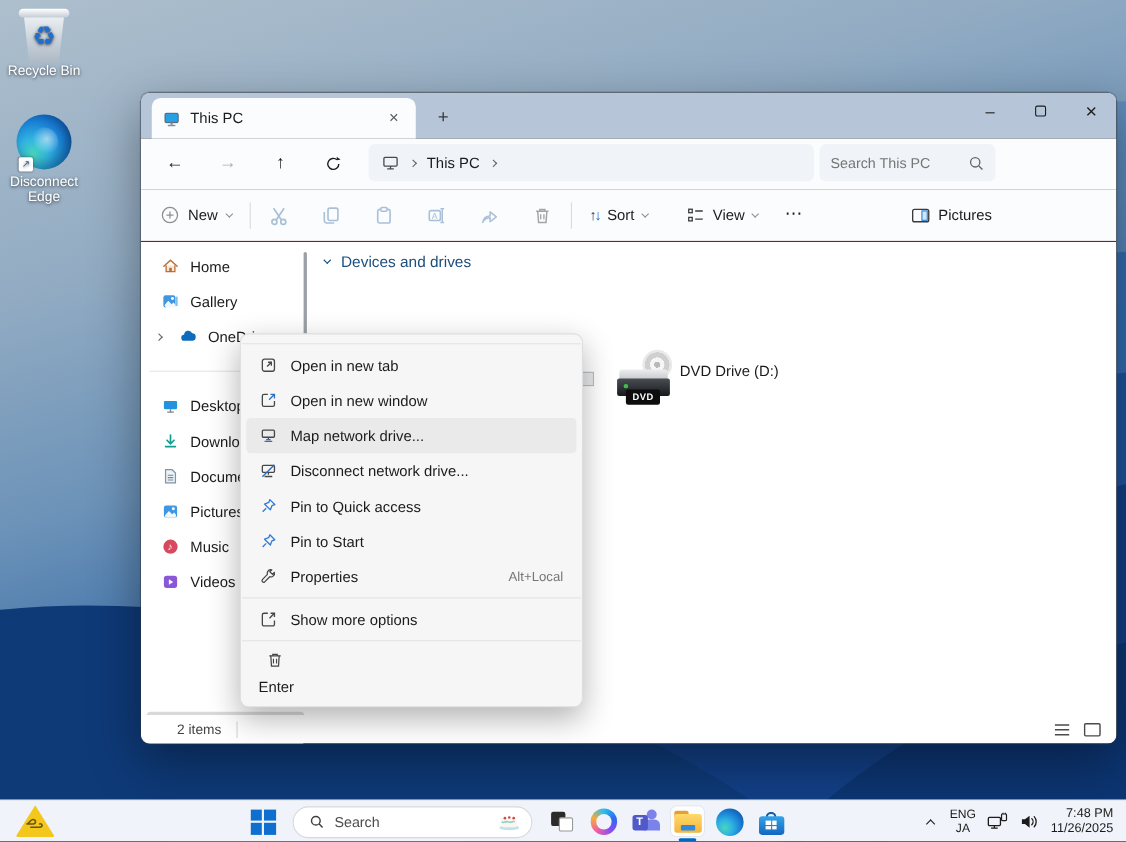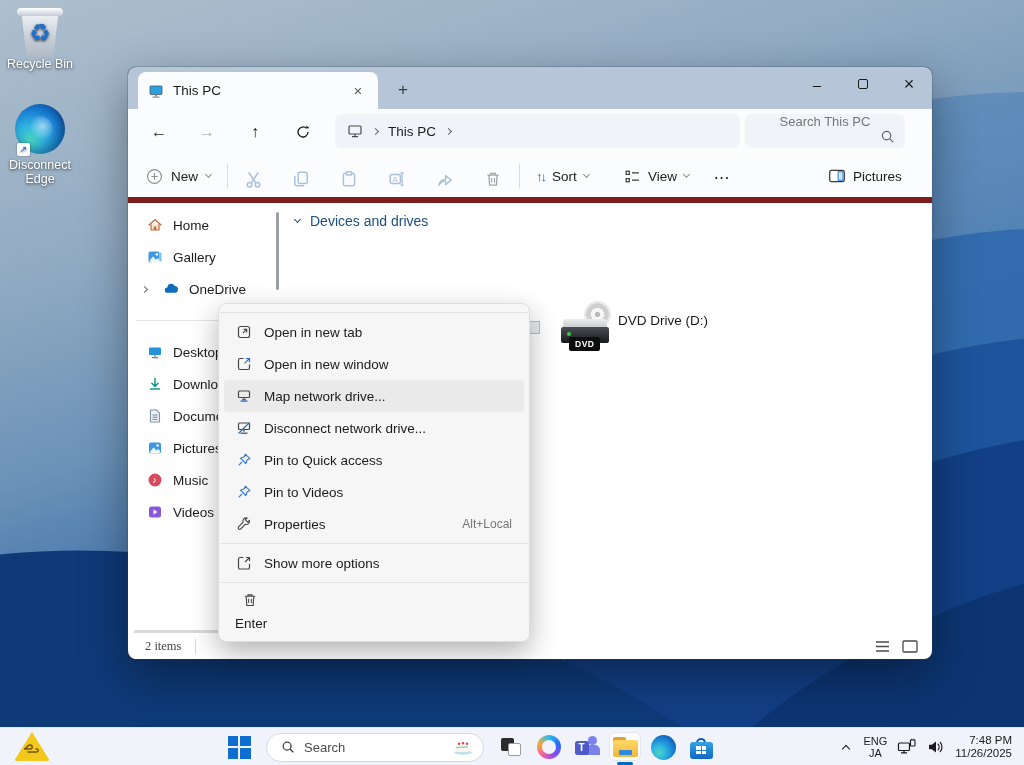--- a/index.html
+++ b/index.html
@@ -13,41 +13,41 @@
   .bin-body { width:42px; height:46px; margin:0 auto; background:linear-gradient(180deg,#f2f5f8,#c6cfd8 60%,#aeb9c4); clip-path:polygon(6% 4%,94% 4%,82% 100%,18% 100%); border-radius:3px; position:relative; }
   .bin-body .recycle-glyph { position:absolute; left:0; right:0; top:8px; font-size:24px; color:#1f6fd0; }
   .bin-lid { width:46px; height:8px; margin:0 auto -5px; background:linear-gradient(180deg,#ffffff,#c3ccd5); border-radius:4px; position:relative; z-index:2; }
   .edge-ball { width:50px; height:50px; border-radius:50%; margin:0 auto;
     background:radial-gradient(circle at 30% 72%, #49d6bb 0%, #2fb3e2 28%, #1a80d4 58%, #0d55a6 82%, #0a4a96 100%); position:relative; box-shadow:inset -4px -6px 10px rgba(0,0,0,.25); }
   .edge-ball::after { content:""; position:absolute; left:12px; top:12px; width:26px; height:26px; border-radius:50%;
     background:radial-gradient(circle at 60% 40%, rgba(255,255,255,.55), rgba(255,255,255,0) 60%); }
   .shortcut-badge { position:absolute; left:2px; bottom:-2px; width:13px; height:13px; background:#fff; border-radius:2px; font-size:9px; color:#1a5fb8; line-height:13px; text-align:center; box-shadow:0 0 2px rgba(0,0,0,.4); }
 
   
-  #win { position:absolute; left:128px; top:67px; width:804px; height:592px; border-radius:8px; overflow:hidden;
+  #win { position:absolute; left:128px; top:84px; width:887px; height:592px; border-radius:8px; overflow:hidden;
     box-shadow:0 16px 45px rgba(0,0,0,.38), 0 0 0 1px rgba(60,80,100,.25); background:#000000; }
   #tabstrip { position:absolute; left:0; top:0; right:0; height:42px; background:#b6c6d8; }
   .tab-active { position:absolute; left:10px; top:5px; width:240px; height:37px; background:#fafcfe; border-radius:8px 8px 0 0; display:flex; align-items:center; padding:0 10px; gap:9px; font-size:13.5px; color:#1b1b1b; }
   .tab-close { margin-left:auto; font-size:15px; color:#5a5a5a; width:20px; height:20px; line-height:19px; text-align:center; border-radius:4px; }
   .tab-new { position:absolute; left:262px; top:10px; width:26px; height:26px; font-size:17px; color:#3a3a3a; text-align:center; line-height:25px; border-radius:4px; }
   .win-controls { position:absolute; right:0; top:0; height:42px; display:flex; }
   .wc { width:46px; height:34px; display:flex; align-items:center; justify-content:center; color:#1b1b1b; font-size:15px; }
   .wc .maxbox { width:10px; height:10px; border:1.3px solid #1b1b1b; border-radius:2px; }
 
   #navbar { position:absolute; left:0; top:42px; right:0; height:46px; background:#fafcfe; display:flex; align-items:center; }
   .navbtn { width:34px; height:32px; display:flex; align-items:center; justify-content:center; font-size:16px; color:#1b1b1b; border-radius:5px; margin-left:14px; }
   .navbtn.fwd { color:#a9b0b8; margin-left:14px; }
   .crumb-bar { position:absolute; left:207px; top:5px; width:405px; height:34px; background:#f0f4f9; border-radius:6px; display:flex; align-items:center; padding:0 12px; gap:10px; font-size:13.5px; color:#1b1b1b; }
-  .search-bar { position:absolute; left:617px; top:5px; width:160px; height:34px; background:#f0f4f9; border-radius:6px; display:flex; align-items:center; padding:0 10px; font-size:13px; color:#757575;flex-direction:column; }
+  .search-bar { position:absolute; left:617px; top:5px; width:160px; height:34px; background:#f0f4f9; border-radius:6px; display:flex; align-items:center; padding:0 10px; font-size:13px; color:#757575; }
   .chev { width:6px; height:6px; border-right:1.4px solid #5f6770; border-bottom:1.4px solid #5f6770; display:inline-block; transform:rotate(-45deg); }
   .chev.down { transform:rotate(45deg); margin-top:-3px; }
   .chev.up { transform:rotate(-135deg); margin-top:3px; }
   .chev.small { width:5px; height:5px; }
 
-  #toolbar { position:absolute; left:0; top:88px; right:0; height:48px; background:#fafcfe; border-bottom:6px solid #7f1d1d; display:flex; align-items:center; }
+  #toolbar { position:absolute; left:0; top:88px; right:0; height:48px; background:#fafcfe; border-bottom:1px solid #7f1d1d; display:flex; align-items:center; }
   .tb-new { display:flex; align-items:center; gap:8px; margin-left:18px; font-size:13.5px; color:#1b1b1b; }
   .tb-sep { width:1px; height:24px; background:#d8dce1; position:absolute; }
   .tb-ic { position:absolute; top:12px; width:24px; height:24px; display:flex; align-items:center; justify-content:center; }
   .tb-group { position:absolute; display:flex; align-items:center; gap:7px; font-size:13.5px; color:#1b1b1b; }
   .sort-glyph { font-size:13px; letter-spacing:-2px; }
   .sort-glyph .u { color:#3a3a3a; } .sort-glyph .d { color:#0b6bc2; }
   .dots { font-size:16px; color:#1b1b1b; letter-spacing:1px; }
 
   #body { position:absolute; left:0; top:136px; right:0; bottom:26px; background:#fff; }
   .side-item { position:absolute; left:5px; width:144px; height:30px; display:flex; align-items:center; gap:10px; font-size:13.5px; color:#1b1b1b; border-radius:4px; padding-left:14px; white-space:nowrap; }
@@ -412,21 +412,21 @@
           <div class="dvd-top"></div>
           <div class="dvd-front"></div>
           <div class="dvd-led"></div>
           <div class="dvd-badge">DVD</div>
         </div>
         <div class="drive-name" style="position:absolute; left:57px; top:12px;">DVD Drive (D:)</div>
       </div>
     </div>
 
     <div id="statusbar">
-      <span style="margin-left:17px;font-family:Liberation Serif, serif;">2 items</span>
+      <span style="margin-left:33px;">2 items</span>
       <span class="st-sep"></span>
       <div class="st-views">
         <svg width="15" height="13" viewBox="0 0 15 13">
           <path d="M1 2h13M1 6.5h13M1 11h13" stroke="#4a4a4a" stroke-width="1.4"></path>
         </svg>
         <svg width="16" height="13" viewBox="0 0 16 13">
           <rect x="1" y="1" width="14" height="11" rx="1" fill="none" stroke="#4a4a4a" stroke-width="1.3"></rect>
         </svg>
       </div>
     </div>
@@ -470,21 +470,21 @@
         <path d="M9.3 2.2l4.5 4.5-2.6 1-1.4 3.8-5.3-5.3 3.8-1.4z" fill="none" stroke="#2f7ad6" stroke-width="1.2" stroke-linejoin="round"></path>
         <path d="M6 10 2.8 13.2" stroke="#2f7ad6" stroke-width="1.2"></path>
       </svg>
       <span>Pin to Quick access</span>
     </div>
     <div class="mi-row">
       <svg class="icon16" viewBox="0 0 16 16">
         <path d="M9.3 2.2l4.5 4.5-2.6 1-1.4 3.8-5.3-5.3 3.8-1.4z" fill="none" stroke="#2f7ad6" stroke-width="1.2" stroke-linejoin="round"></path>
         <path d="M6 10 2.8 13.2" stroke="#2f7ad6" stroke-width="1.2"></path>
       </svg>
-      <span>Pin to Videos</span>
+      <span>Pin to Start</span>
     </div>
     <div class="mi-row">
       <svg class="icon16" viewBox="0 0 16 16">
         <path d="M13.4 4.3a3.3 3.3 0 0 1-4.2 4L4.6 13a1.5 1.5 0 0 1-2.1-2.1l4.6-4.7a3.3 3.3 0 0 1 4-4.2L9.3 3.8l2.4 2.4z" fill="none" stroke="#474747" stroke-width="1.15" stroke-linejoin="round"></path>
       </svg>
       <span>Properties</span>
       <span class="mi-shortcut">Alt+Local</span>
     </div>
     <div class="mi-sep"></div>
     <div class="mi-row">

